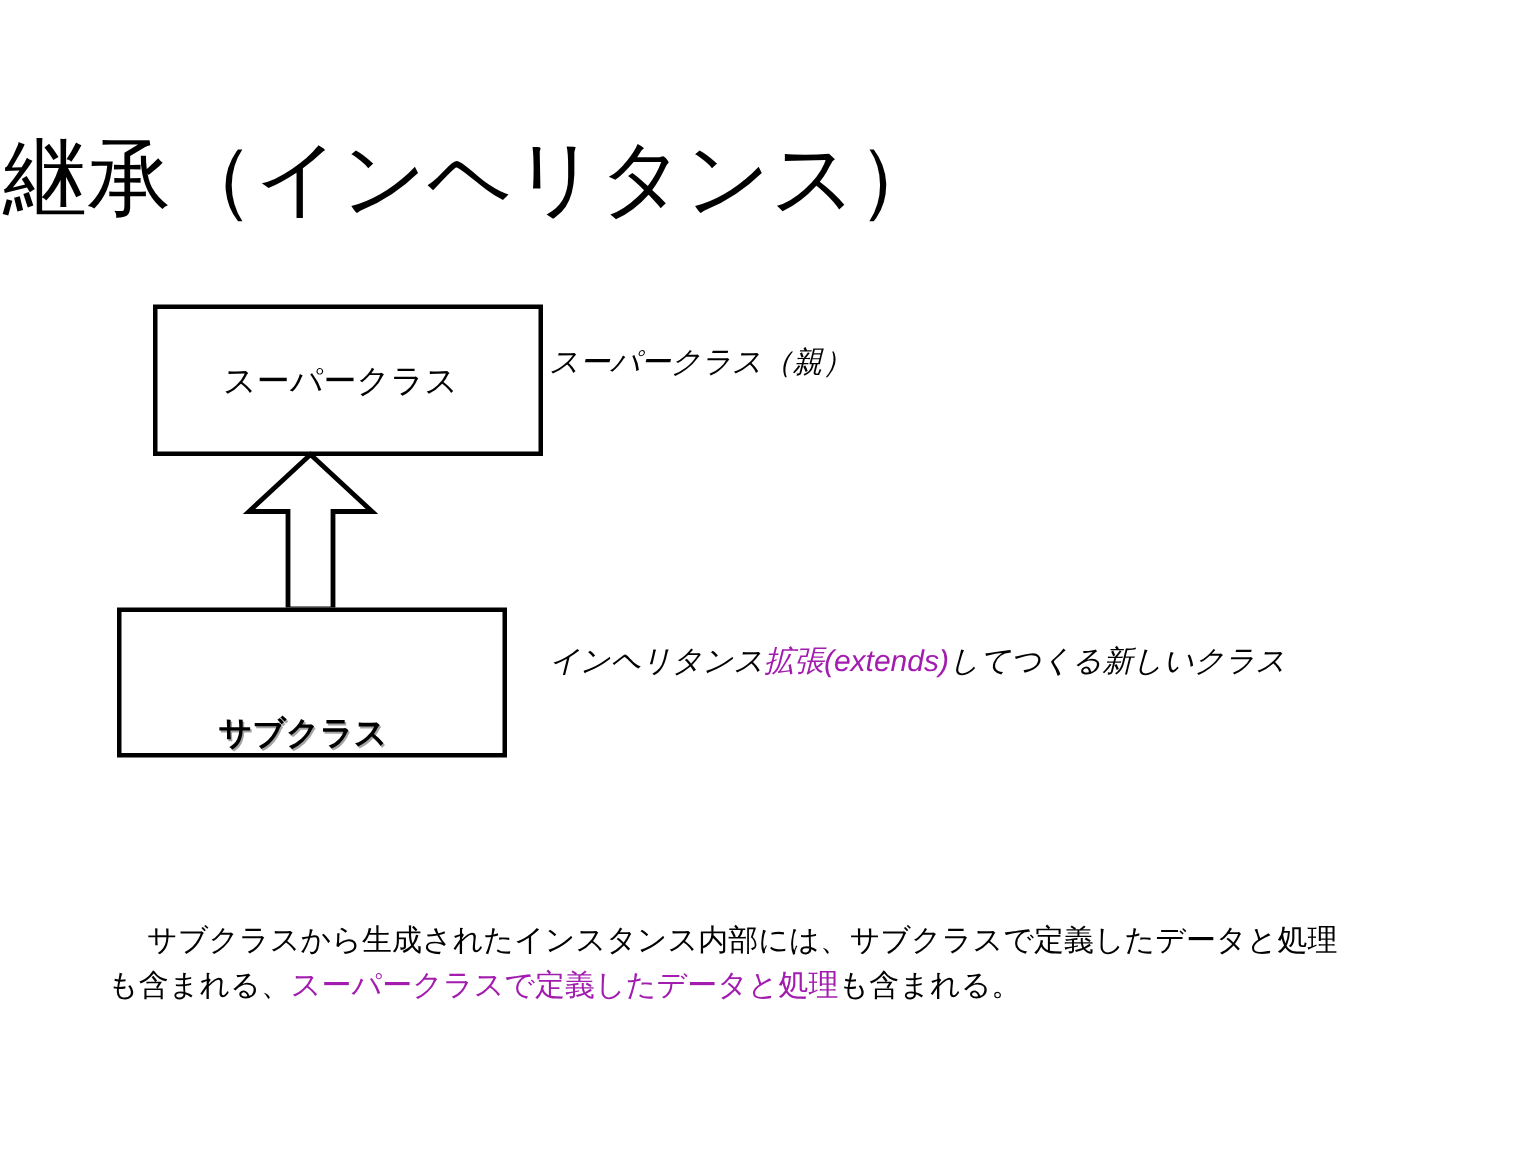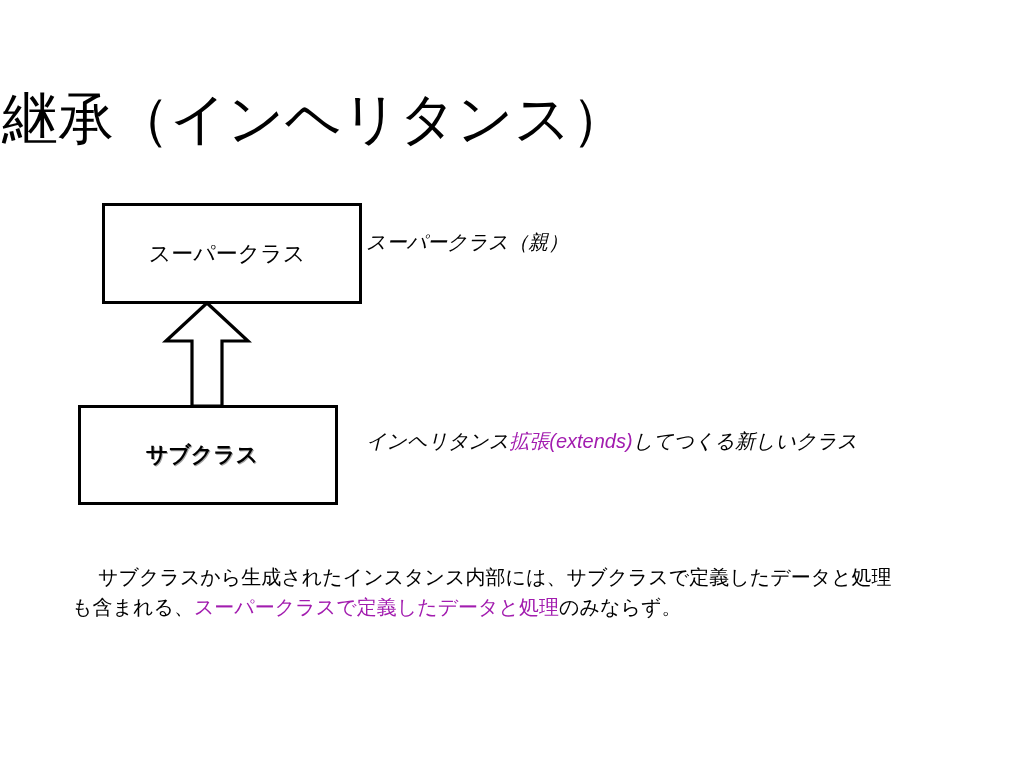--- a/index.html
+++ b/index.html
@@ -44,20 +44,21 @@
     top: 203px;
     width: 260px;
     height: 101px;
     margin-left: 24px;
   }
   #subclass-box {
     left: 78px;
     top: 405px;
     width: 260px;
     height: 100px;
+    align-items: flex-end;
   }
   .class-box-label {
     font-size: 22px;
     line-height: 26px;
     white-space: nowrap;
     color: #000000;
   }
   #superclass-box .class-box-label {
     position: relative;
     left: -5px;
@@ -97,21 +98,21 @@
   }
   .note-line { display: block; }
   .accent {
     color: #a21caf;
   }
 
   
   #summary-paragraph {
     position: absolute;
     left: 72px;
-    top: 562px;
+    top: 612px;
     width: 890px;
     font-size: 20px;
     line-height: 30px;
     color: #000000;
   }
   #summary-paragraph .para-line {
     display: block;
     white-space: nowrap;
   }
   .indent { display: inline-block; width: 26px; }
@@ -137,14 +138,14 @@
 <div id="subclass-box" class="class-box">
   <span class="class-box-label">サブクラス</span>
 </div>
 
 <div id="subclass-note" class="annotation">
   <span class="note-line"><span>インヘリタンス</span><span class="accent">拡張(extends)</span><span>してつくる新しいクラス</span></span>
 </div>
 
 <div id="summary-paragraph">
   <span class="para-line"><span class="indent"></span><span>サブクラスから生成されたインスタンス内部には、サブクラスで定義したデータと処理</span></span>
-  <span class="para-line"><span>も含まれる、</span><span class="accent">スーパークラスで定義したデータと処理</span><span>のみならず。</span></span>
+  <span class="para-line"><span>も含まれる、</span><span class="accent">スーパークラスで定義したデータと処理</span><span>も含まれる。</span></span>
 </div>
 
 </body></html>

